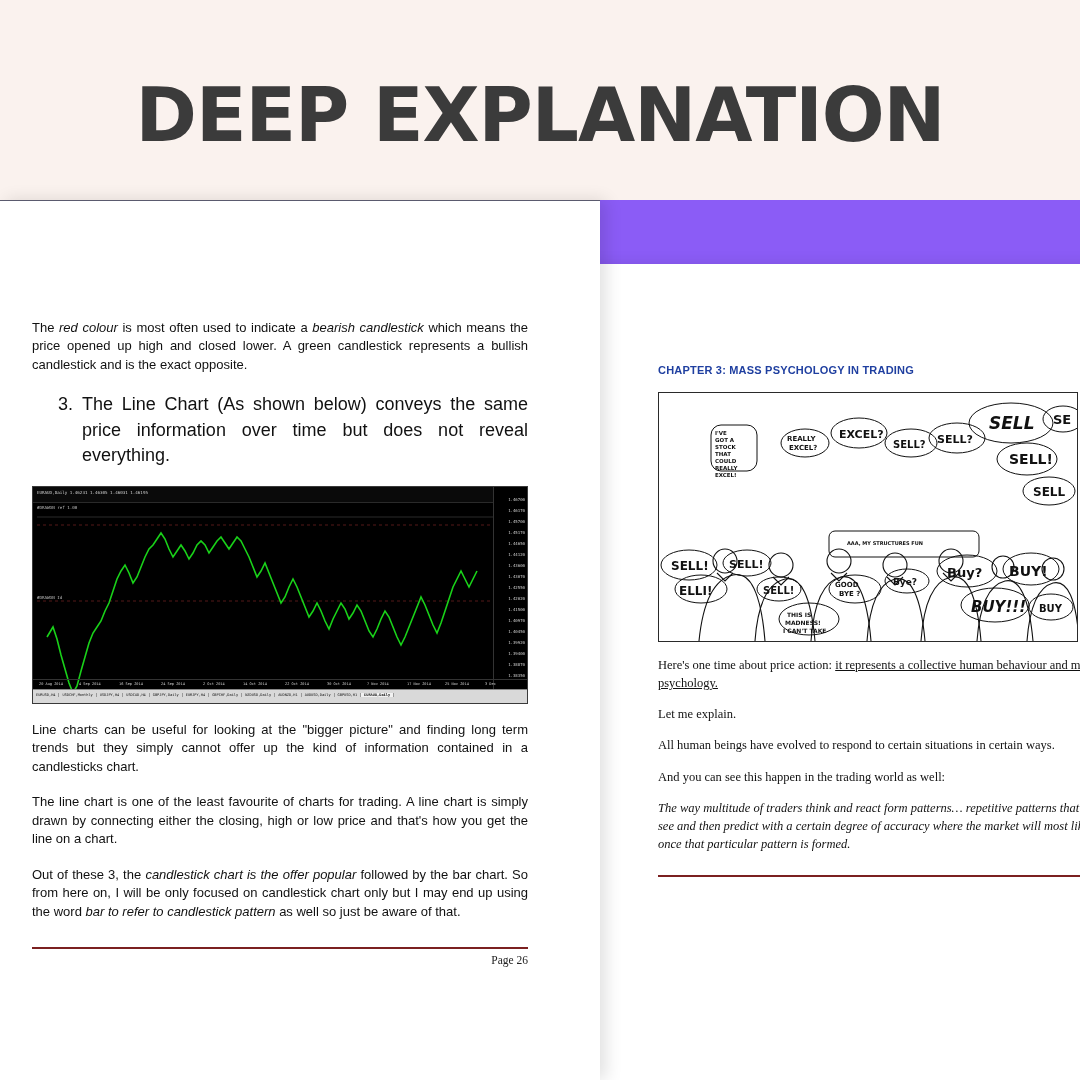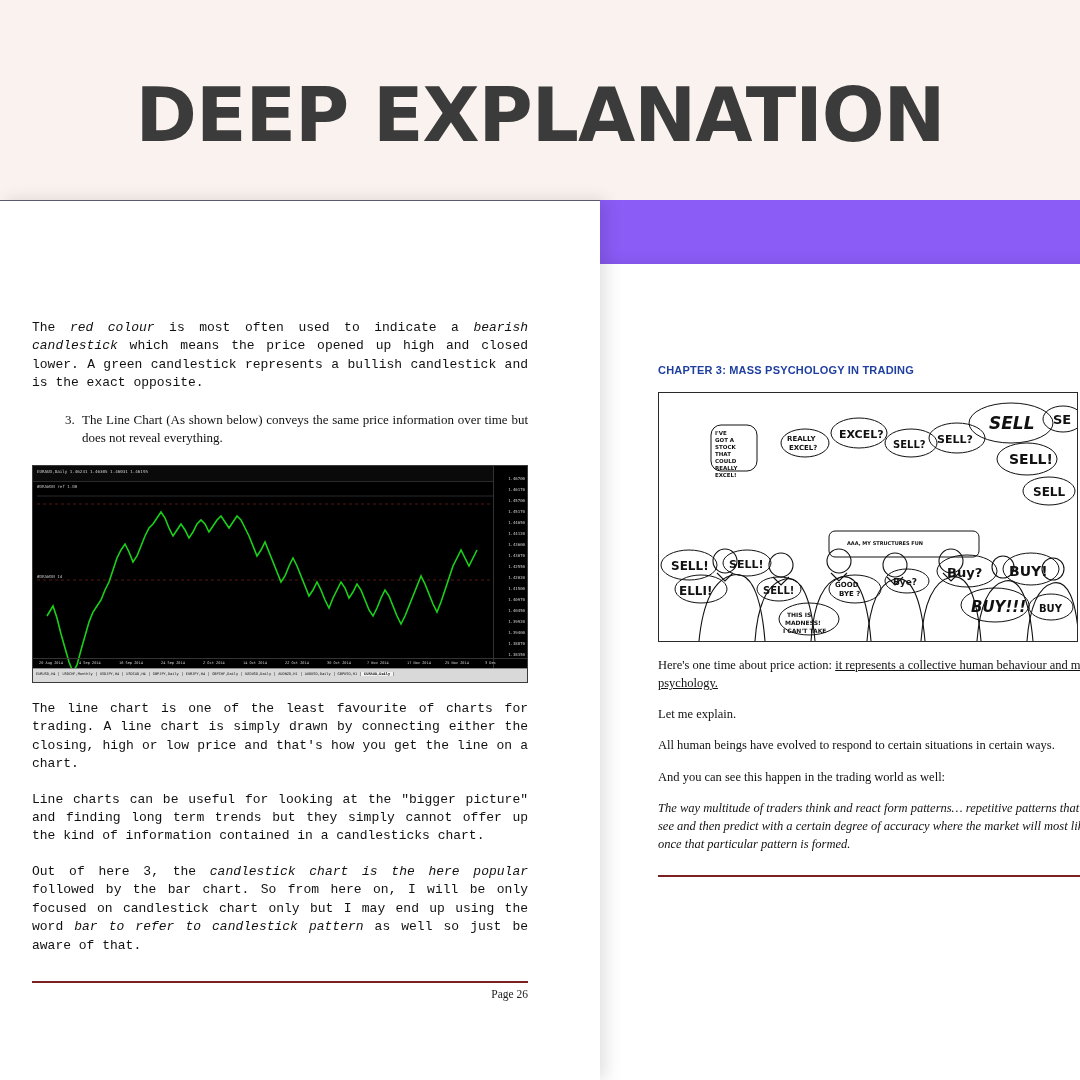--- a/index.html
+++ b/index.html
@@ -104,33 +104,33 @@
     border-top: 1px solid #5a5a6e;
     box-shadow: 6px 0 16px rgba(0,0,0,0.12);
     overflow: hidden;
   }
   .page-left-inner {
     position: absolute;
     left: 32px; top: 118px;
     width: 496px;
   }
   .lp-text {
-    font-family: Liberation Mono, monospace;
+    font-family: Liberation Sans, sans-serif;
     font-size: 13px;
     color: #111;
     line-height: 1.42;
     text-align: justify;
     width: 496px;
   }
   .lp-gap { margin-top: 17px; }
   .lp-list {
     margin: 18px 0 0 0;
     padding-left: 46px;
-    font-family: Liberation Serif, serif;
-    font-size: 13px;
+    font-family: Liberation Sans, sans-serif;
+    font-size: 18px;
     color: #111;
     line-height: 1.42;
     text-align: justify;
   }
   .lp-list li { padding-left: 4px; }
 
   
   .chart-box {
     margin-top: 17px;
     width: 496px;
@@ -364,25 +364,25 @@
           <span style="left:374px">17 Nov 2014</span>
           <span style="left:412px">25 Nov 2014</span>
           <span style="left:452px">3 Dec</span>
         </div>
 
         <div class="tabbar">
           <span>EURUSD,H4</span><span>USDCHF,Monthly</span><span>USDJPY,H4</span><span>USDCAD,H4</span><span>GBPJPY,Daily</span><span>EURJPY,H4</span><span>GBPCHF,Daily</span><span>NZDUSD,Daily</span><span>AUDNZD,H1</span><span>AUDUSD,Daily</span><span>GBPUSD,H1</span><span class="active">EURAUD,Daily</span>
         </div>
       </div>
 
+      <div class="lp-text lp-gap">Line charts can be useful for looking at the "bigger picture" and finding long term trends but they simply cannot offer up the kind of information contained in a candlesticks chart.</div>
       <div class="lp-text lp-gap">The line chart is one of the least favourite of charts for trading. A line chart is simply drawn by connecting either the closing, high or low price and that's how you get the line on a chart.</div>
-      <div class="lp-text lp-gap">Line charts can be useful for looking at the "bigger picture" and finding long term trends but they simply cannot offer up the kind of information contained in a candlesticks chart.</div>
 
       <div class="lp-text lp-gap">
-        <span>Out of here 3, the </span><span class="it">candlestick chart is the here popular</span><span> followed by the bar chart. So from here on, I will be only focused on candlestick chart only but I may end up using the word </span><span class="it">bar  to refer to candlestick pattern</span><span> as well so just be aware of that.</span>
+        <span>Out of these 3, the </span><span class="it">candlestick chart is the offer popular</span><span> followed by the bar chart. So from here on, I will be only focused on candlestick chart only but I may end up using the word </span><span class="it">bar  to refer to candlestick pattern</span><span> as well so just be aware of that.</span>
       </div>
 
       <div class="lp-rule"></div>
       <div class="lp-page-num">Page 26</div>
     </div>
   </div>
 
 </div>
 
 </body></html>

